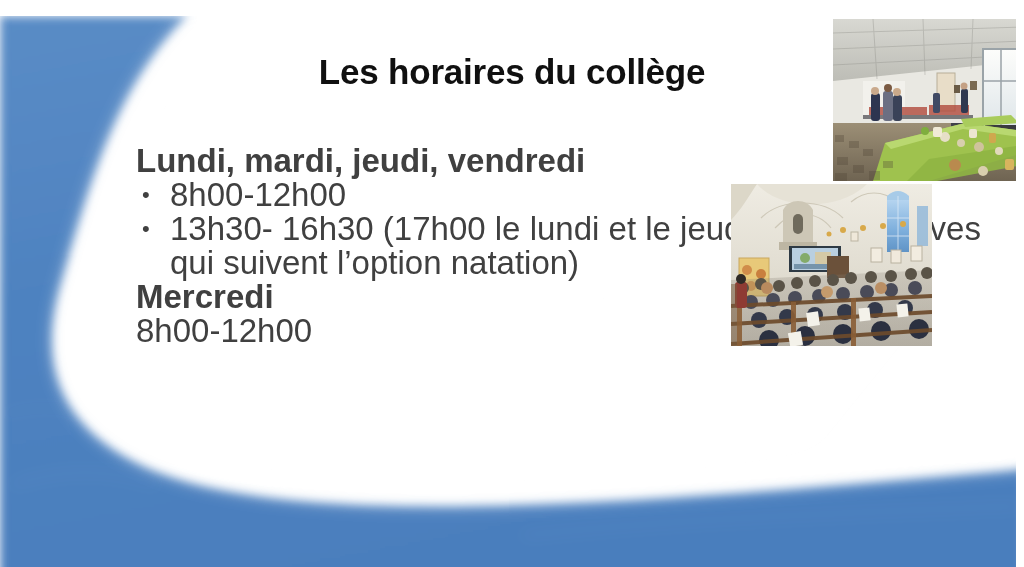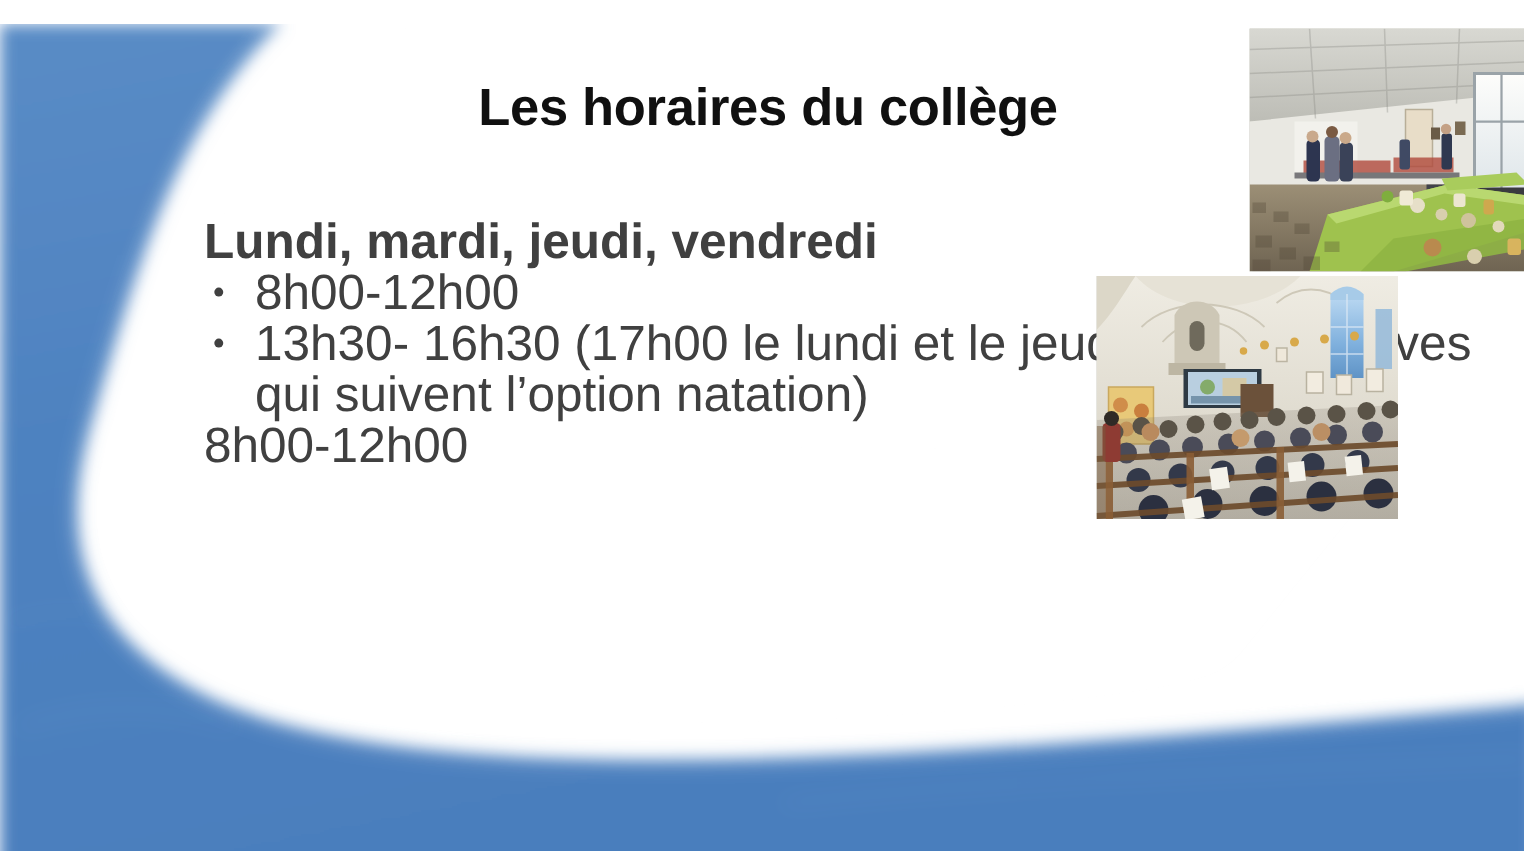--- a/index.html
+++ b/index.html
@@ -148,20 +148,21 @@
       <path d="M520,520 C640,506 800,498 1024,490" stroke="#ffffff" stroke-width="3" fill="none"></path>
     </g>
   </svg>
 
   <div id="slide-title">Les horaires du collège</div>
 
   <div id="body-text">
     <div class="tline bold">Lundi, mardi, jeudi, vendredi</div>
     <div class="tline bullet-line">8h00-12h00</div>
     <div class="tline bullet-line">13h30- 16h30 (17h00 le lundi et le jeudi pour les élèves qui suivent l’option natation)</div>
+    <div class="tline bold">Mercredi</div>
     <div class="tline">8h00-12h00</div>
     <div class="spacer"></div>
   </div>
 
   <div class="photo" id="photo-hall">
     <svg viewBox="0 0 190 162" preserveAspectRatio="none">
       <defs>
         <linearGradient id="ceilG" x1="0" y1="0" x2="0" y2="1">
           <stop offset="0%" stop-color="#d8d8d2"></stop>
             <stop offset="100%" stop-color="#bdbdb6"></stop>

